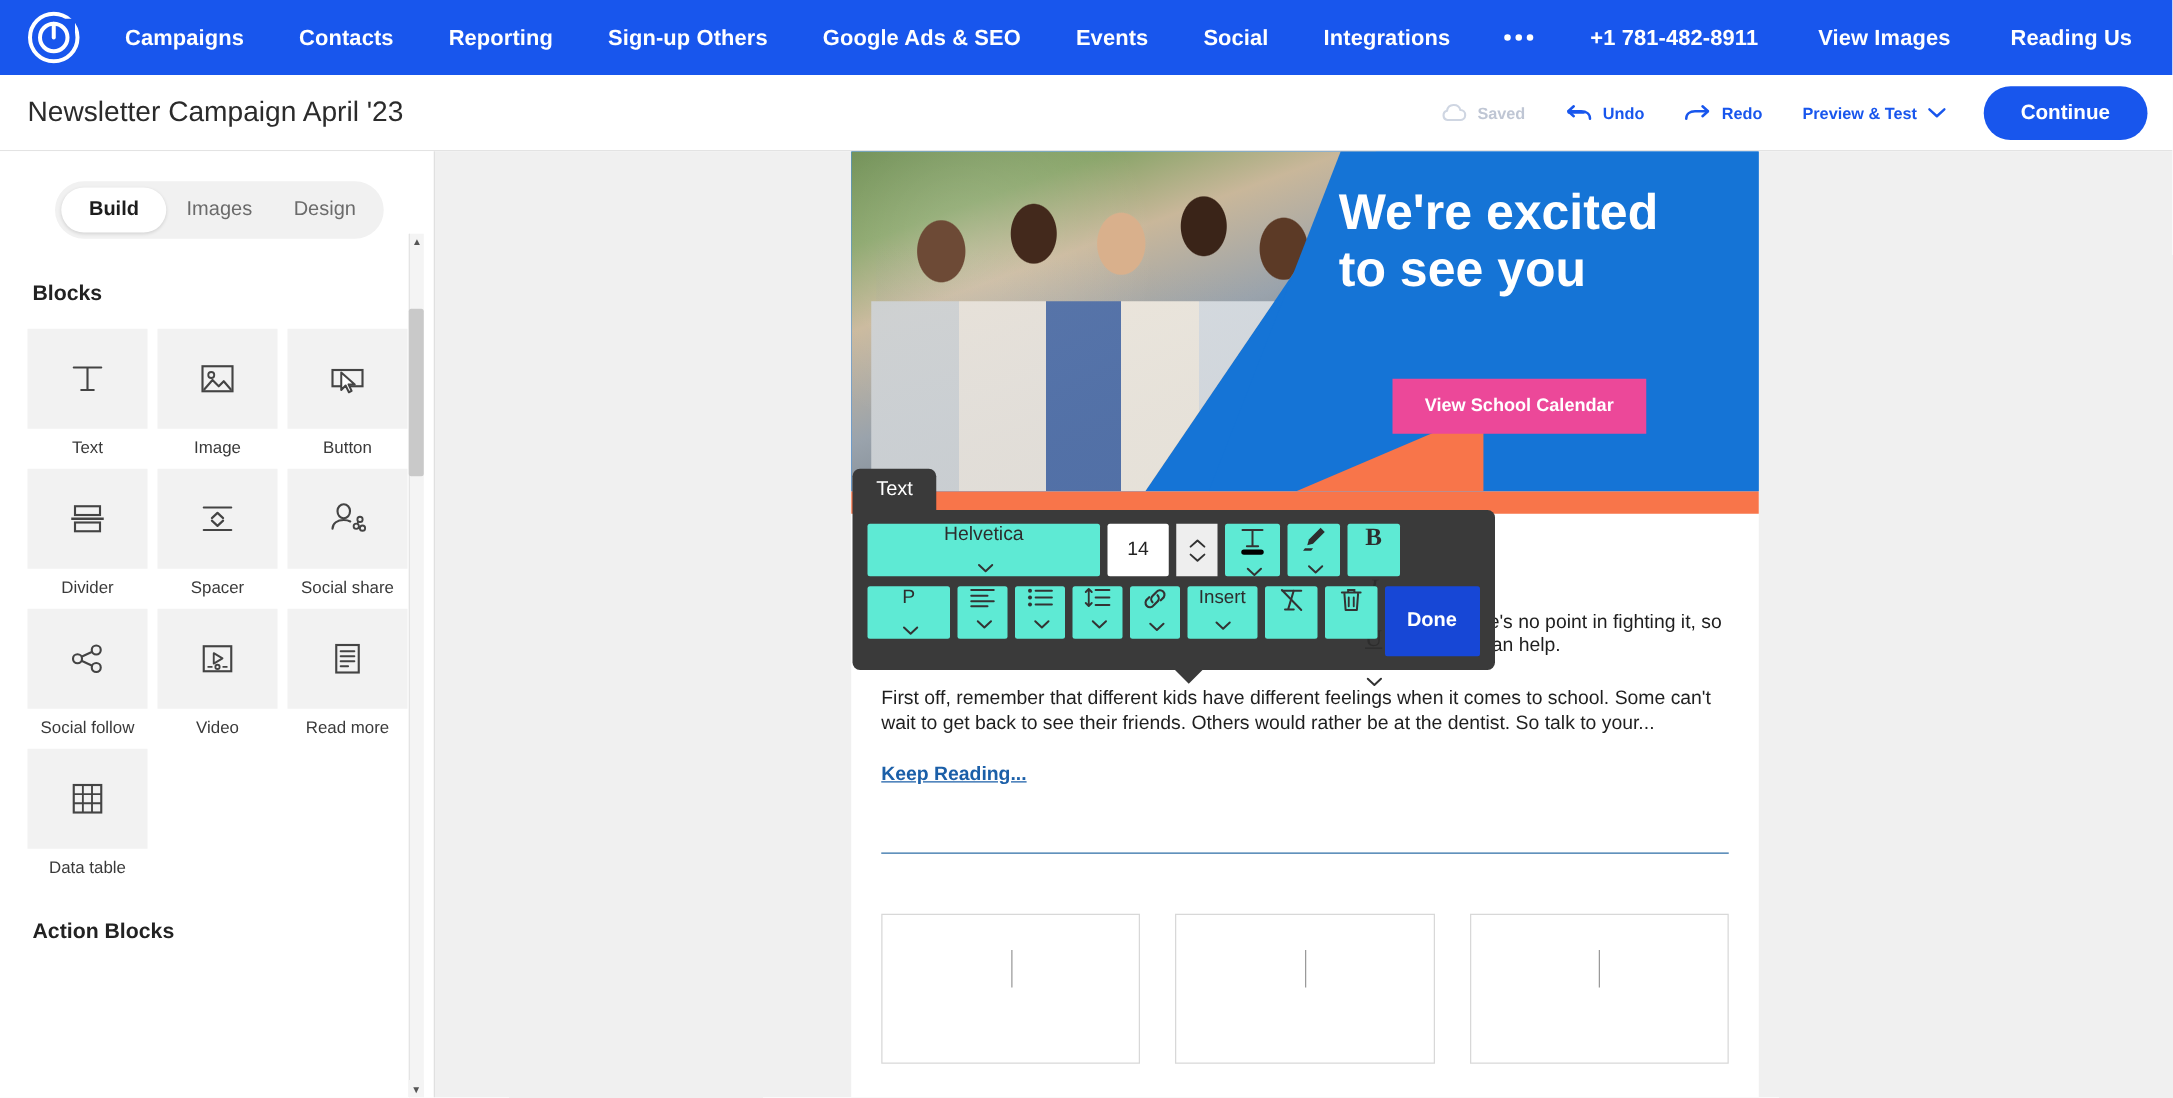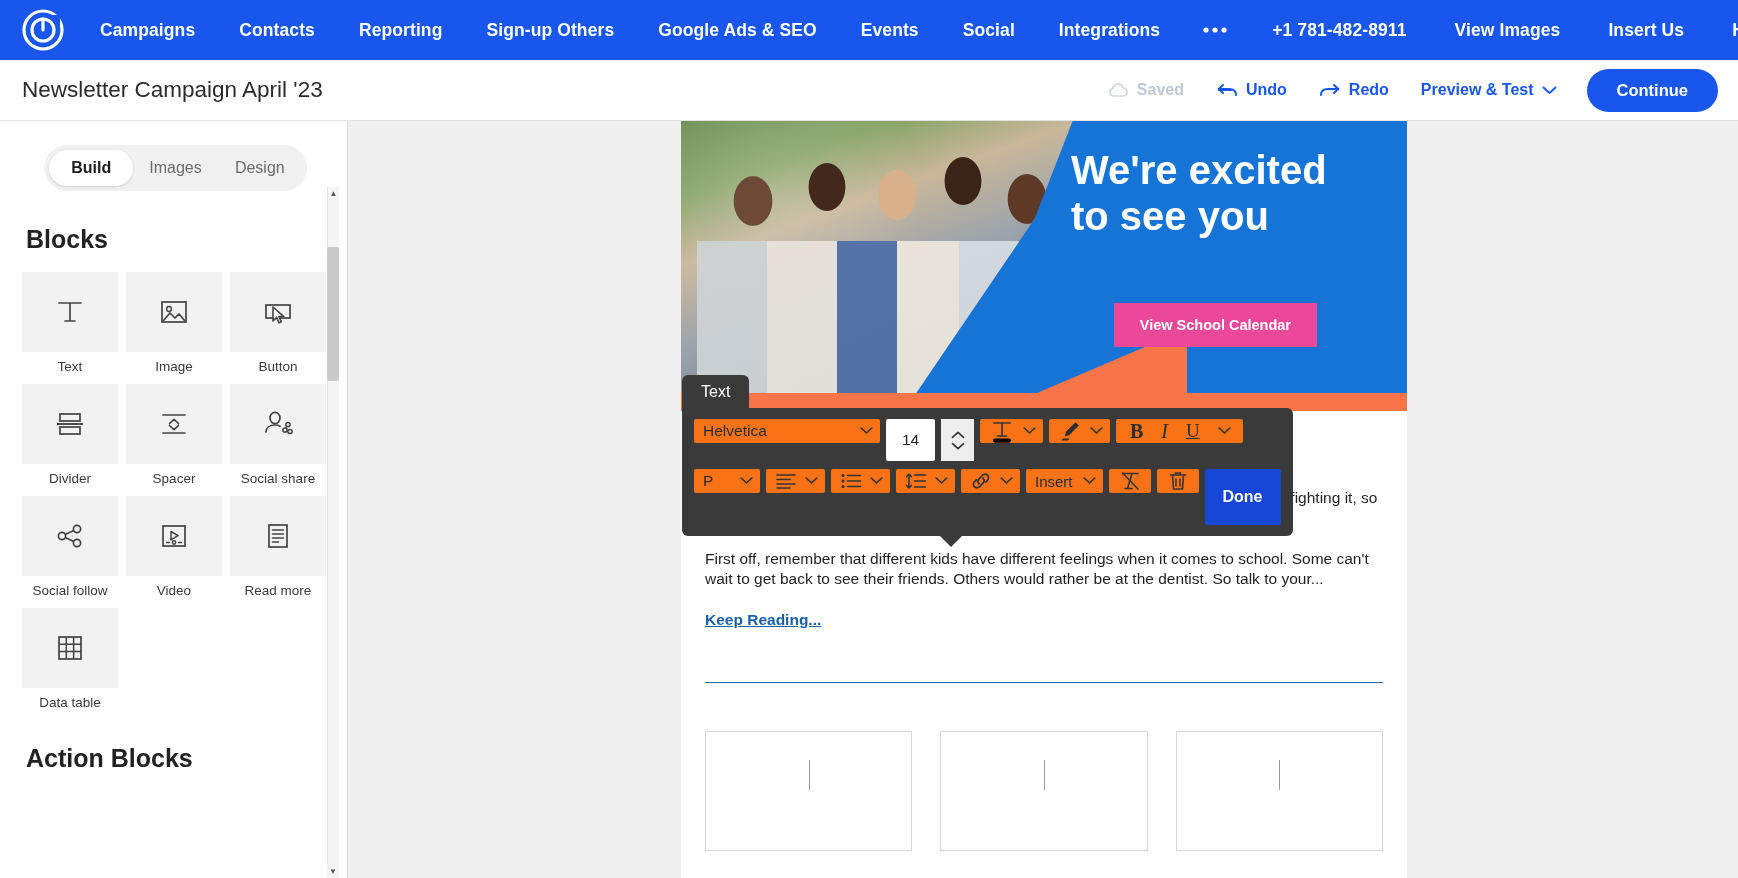--- a/index.html
+++ b/index.html
@@ -33,21 +33,21 @@
   .subheader {
     height: 61px; background: #fff;
     border-bottom: 1px solid #e3e3e3;
     display: flex; align-items: center;
     padding: 0 20px 0 22px;
   }
   .campaign-title { font-size: 22.5px; color: #2b2b2b; font-weight: 400; }
   .subheader-right { margin-left:auto; display:flex; align-items:center; gap: 0; }
   .sh-item {
     display:flex; align-items:center; gap:8px;
-    font-size:16px; font-weight:700; color:#1856ED;
+    font-size:13px; font-weight:700; color:#1856ED;
     padding: 0 16px; cursor:pointer; white-space:nowrap;
   }
   .sh-saved { color:#bfc6d4; cursor:default; }
   .btn-continue {
     background:#1856ED; color:#fff; border:none; border-radius:30px;
     font-size:16.5px; font-weight:700; padding: 12px 30px;
     margin-left: 14px; cursor:pointer;
     font-family: "Liberation Sans", sans-serif;
   }
 
@@ -64,21 +64,21 @@
     margin: 24px 20px 0 44px;
     background:#f1f1f1; border-radius: 26px;
     display:flex; align-items:center; padding: 5px; width: 263px;
   }
   .tab {
     flex:1; text-align:center; font-size:16px; color:#6b6b6b;
     padding: 9px 0; border-radius:22px; cursor:pointer; font-weight:400;
   }
   .tab.active { background:#fff; color:#1d1d1d; font-weight:700; box-shadow: 0 1px 3px rgba(0,0,0,.14); }
 
-  .section-title { font-size:25px; font-weight:700; color:#222; margin: 34px 0 18px 26px;}
+  .section-title { font-size:17px; font-weight:700; color:#222; margin: 34px 0 18px 26px;}
   .blocks-grid {
     display:grid; grid-template-columns: repeat(3, 96px);
     gap: 10px 8px; margin-left: 22px;
   }
   .block-cell { width:96px; display:flex; flex-direction:column; align-items:center; cursor:grab;}
   .block-icon {
     width:96px; height:80px; background:#f2f2f2;
     display:flex; align-items:center; justify-content:center;
   }
   .block-label { font-size:13.5px; color:#3a3a3a; margin-top:7px; text-align:center;}
@@ -175,23 +175,23 @@
     padding: 11px 12px; display:flex; flex-direction:column; gap: 8px;
     position:relative;
   }
   .tt-panel::after {
     content:""; position:absolute; left: 258px; bottom:-11px;
     border-left: 11px solid transparent; border-right: 11px solid transparent;
     border-top: 11px solid #3a3a3a;
   }
   .tt-row { display:flex; gap: 6px; align-items:stretch; }
   .tt-grp {
-    background:#f97316; display:flex; align-items:center;
-    height: 24px; border-radius:2px; padding: 0 9px; gap: 8px;
-    cursor:pointer; color:#2d2d2d;
+    background:#5eead4; display:flex; align-items:center;
+    height: 42px; border-radius:2px; padding: 0 9px; gap: 8px;
+    cursor:pointer; color:#2d2d2d;flex-direction:column;
   }
   .tt-font { width: 186px; justify-content:space-between; font-size:15.5px; }
   .tt-size-in {
     background:#fff; width: 49px; height:42px; display:flex; align-items:center;
     justify-content:center; font-size:15.5px; color:#222; border-radius:2px;
     border:none; text-align:center; font-family:"Liberation Sans", sans-serif;
   }
   .tt-spin {
     background:#eeeeee; width: 33px; height:42px; display:flex; flex-direction:column;
     align-items:center; justify-content:center; gap:3px; cursor:pointer;
@@ -234,21 +234,21 @@
       <svg width="26" height="8" viewBox="0 0 26 8">
         <circle cx="4" cy="4" r="2.6" fill="#fff"></circle>
           <circle cx="13" cy="4" r="2.6" fill="#fff"></circle>
           <circle cx="22" cy="4" r="2.6" fill="#fff"></circle>
       </svg>
     </span>
   </div>
   <div class="nav-right">
     <span class="nav-link">+1 781-482-8911</span>
     <span class="nav-link">View Images</span>
-    <span class="nav-link">Insert Us</span>
+    <span class="nav-link">Reading Us</span>
     <span class="nav-link">Help</span>
   </div>
 </div>
 
 <div class="subheader">
   <div class="campaign-title">Newsletter Campaign April '23</div>
   <div class="subheader-right">
     <div class="sh-item sh-saved">
       <span>
         <svg width="22" height="16" viewBox="0 0 22 16">

